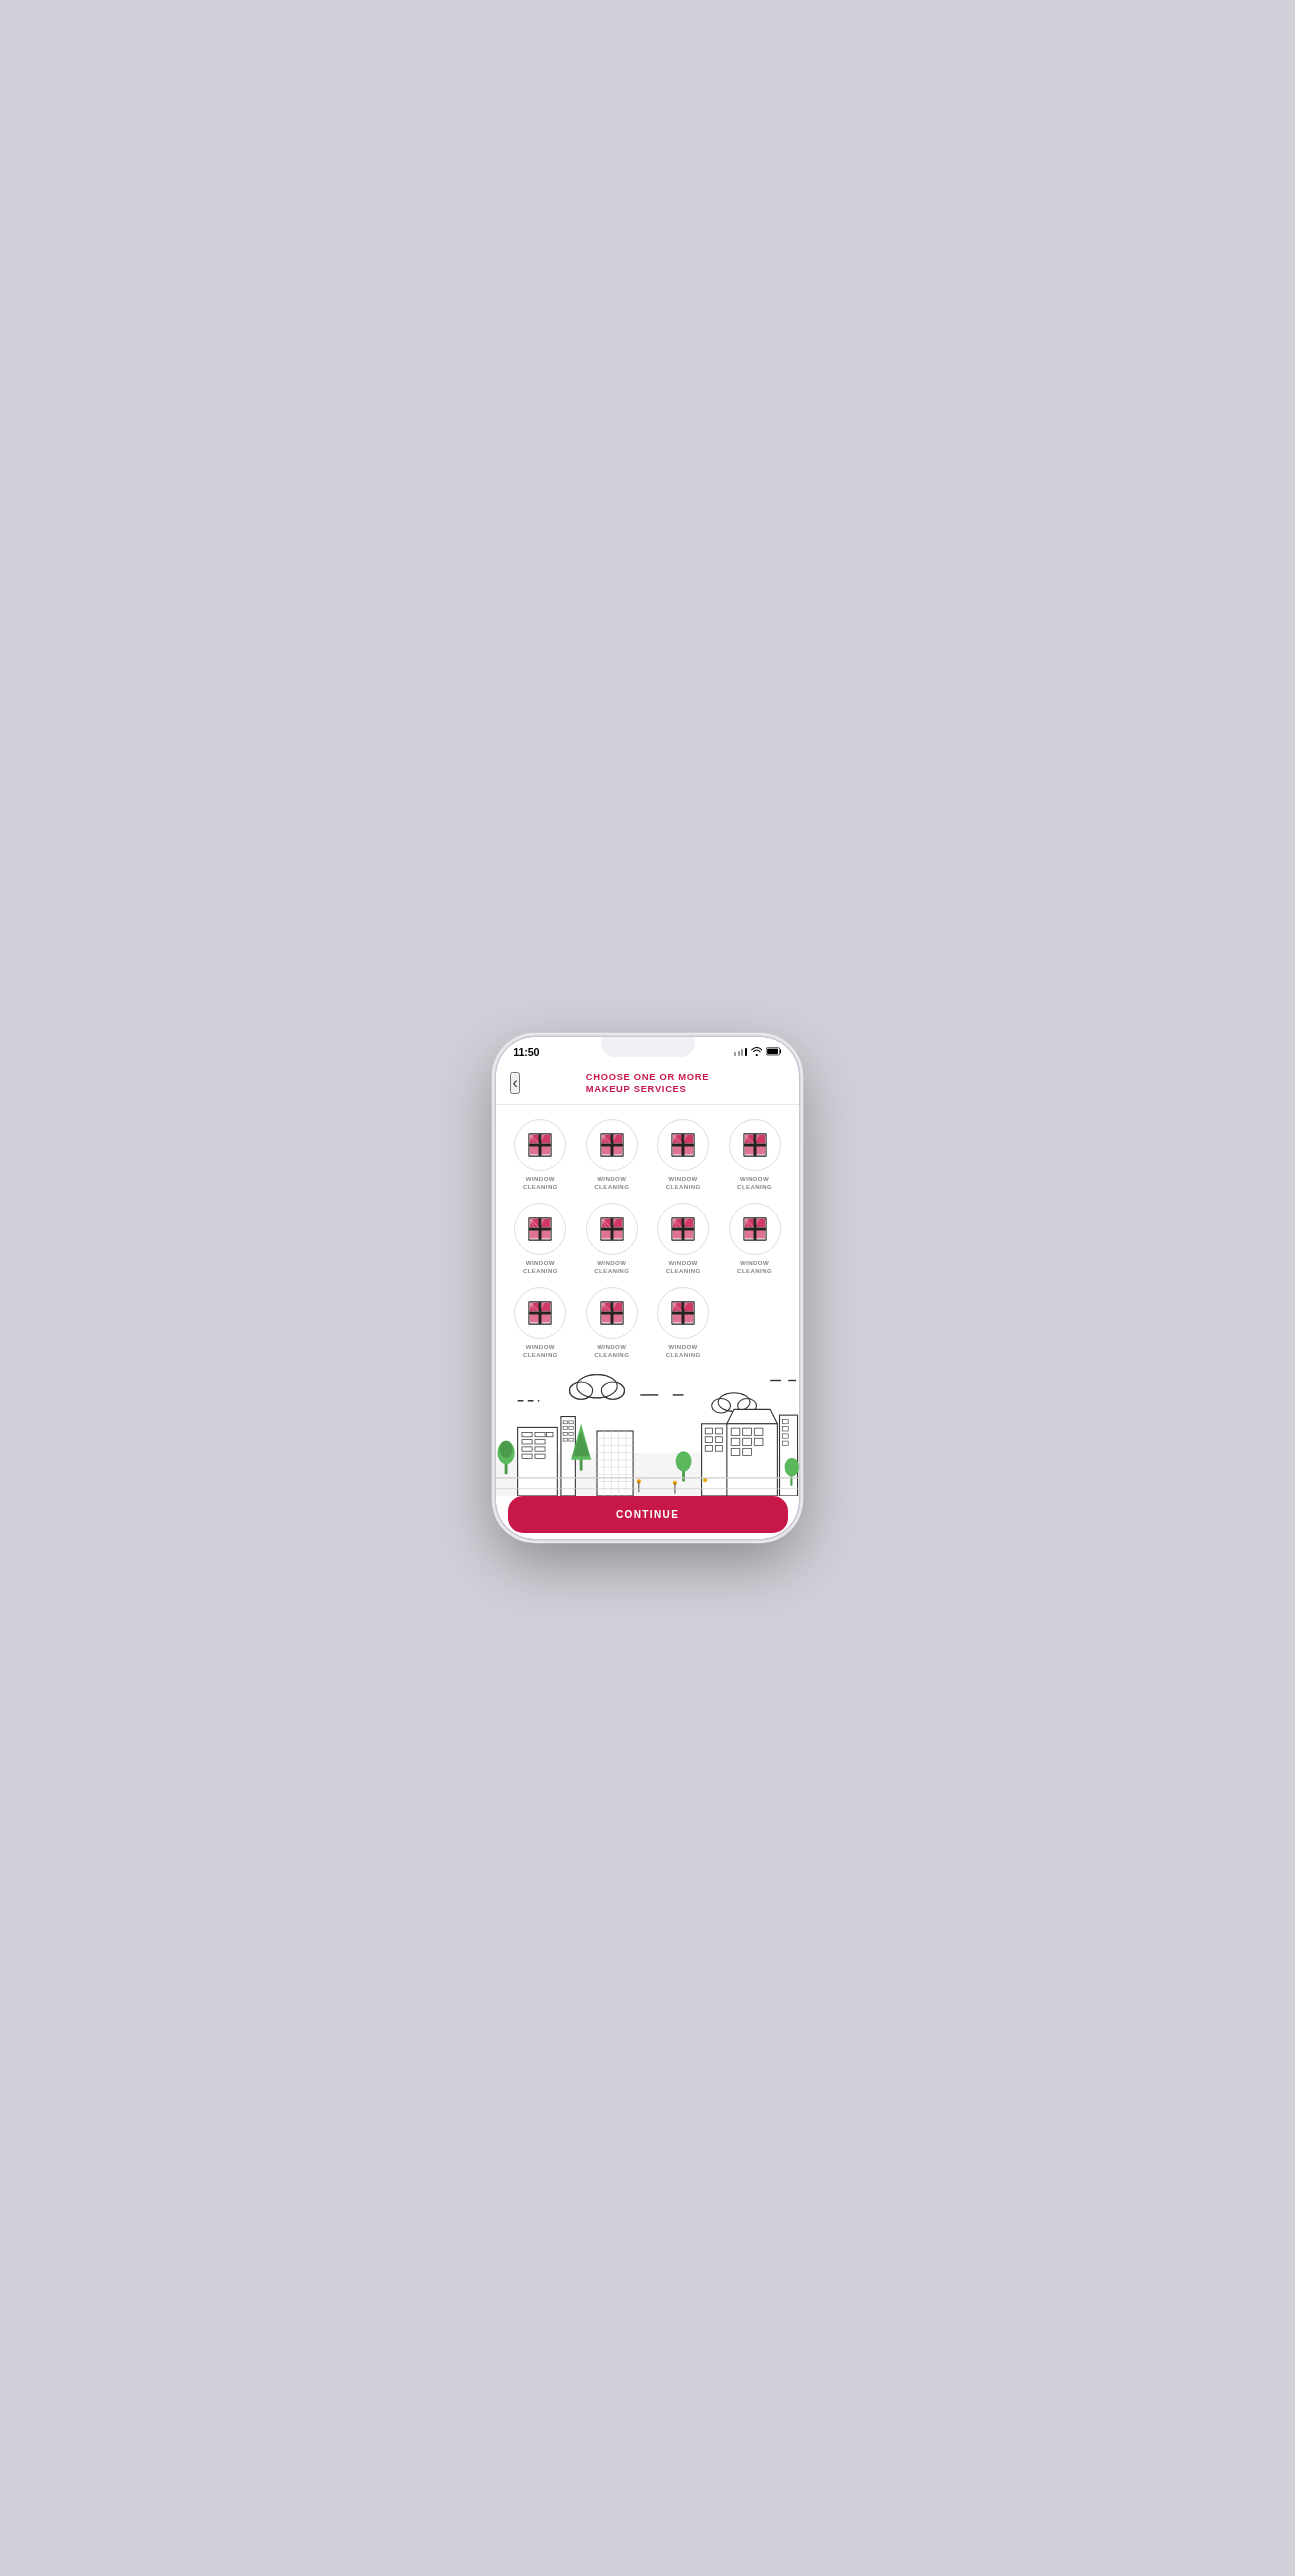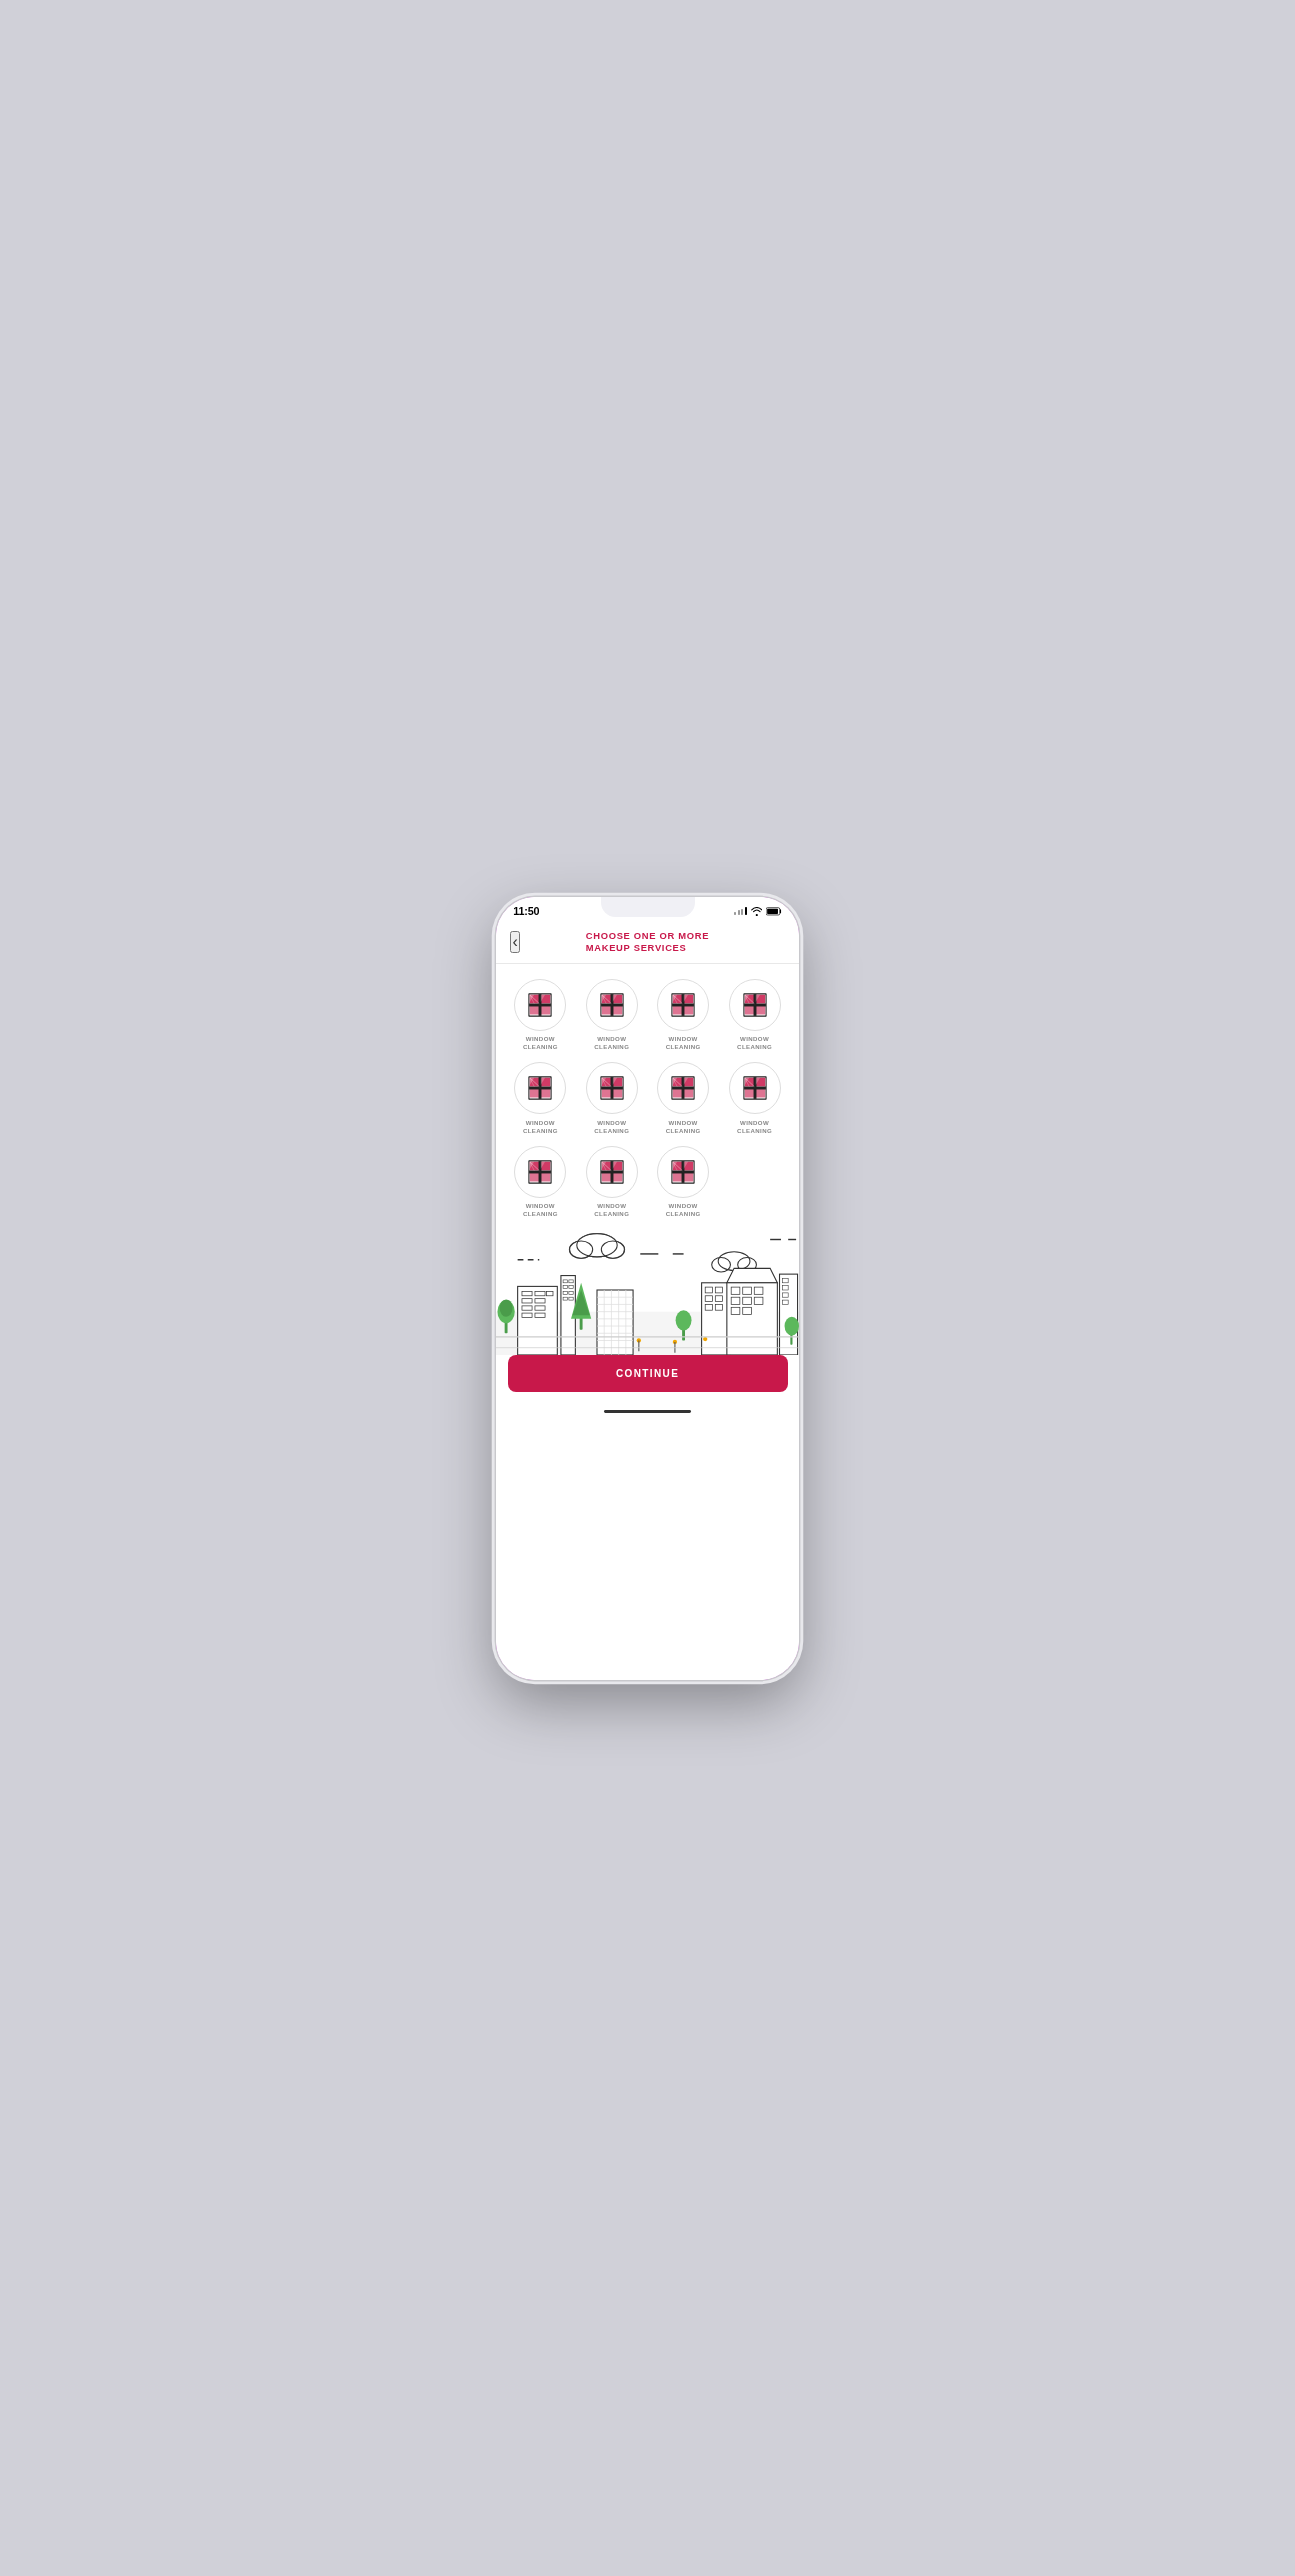--- a/index.html
+++ b/index.html
@@ -8,21 +8,21 @@
       background: #d0d0d8;
       display: flex;
       justify-content: center;
       align-items: center;
       min-height: 100vh;
       font-family: -apple-system, BlinkMacSystemFont, 'Helvetica Neue', Arial, sans-serif;
     }
 
     .phone-shell {
       width: 303px;
-      height: 783px;
+      height: 502px;
       background: #a21caf;
       border-radius: 39px;
       box-shadow:
         0 0 0 1.4px #c8c8cc,
         0 0 0 4.3px #e8e8ec,
         0 21.7px 58px rgba(0,0,0,0.35);
       position: relative;
       overflow: hidden;
       display: flex;
       flex-direction: column;
@@ -189,21 +189,21 @@
       overflow: hidden;
       flex-shrink: 0;
     }
 
     
     .continue-btn {
       margin: 0 11.6px 11.6px;
       background: #c8184a;
       color: #fff;
       border: none;
-      border-radius: 8px;
+      border-radius: 15px;
       padding: 13px;
       font-size: 10px;
       font-weight: 700;
       letter-spacing: 1.4px;
       text-transform: uppercase;
       cursor: pointer;
       width: calc(100% - 23px);
       flex-shrink: 0;
     }
 

